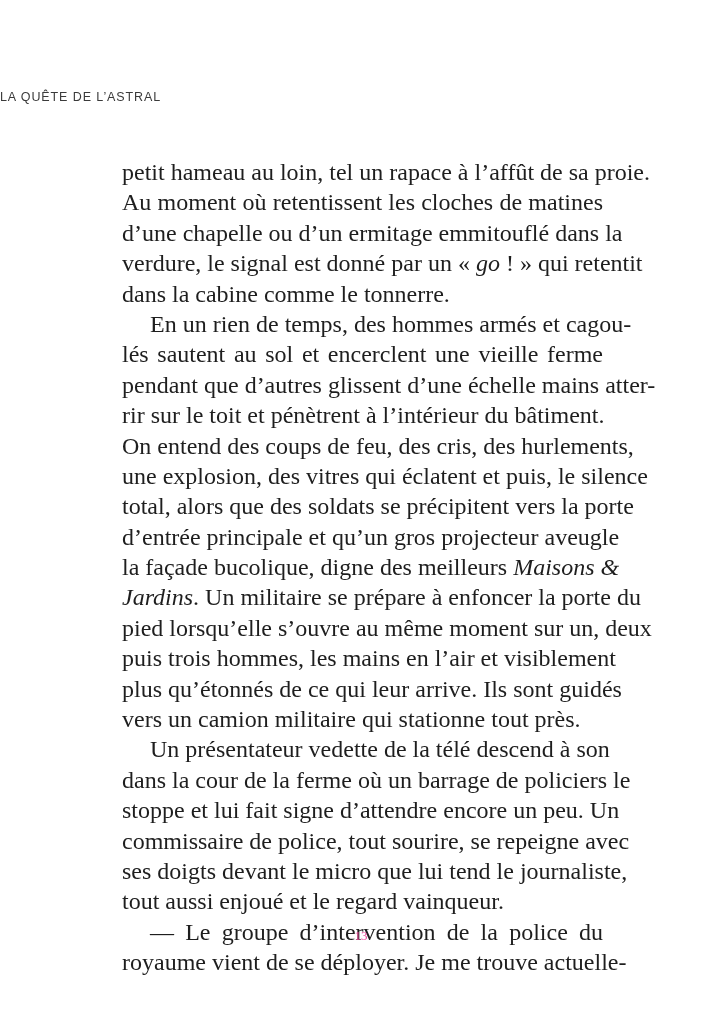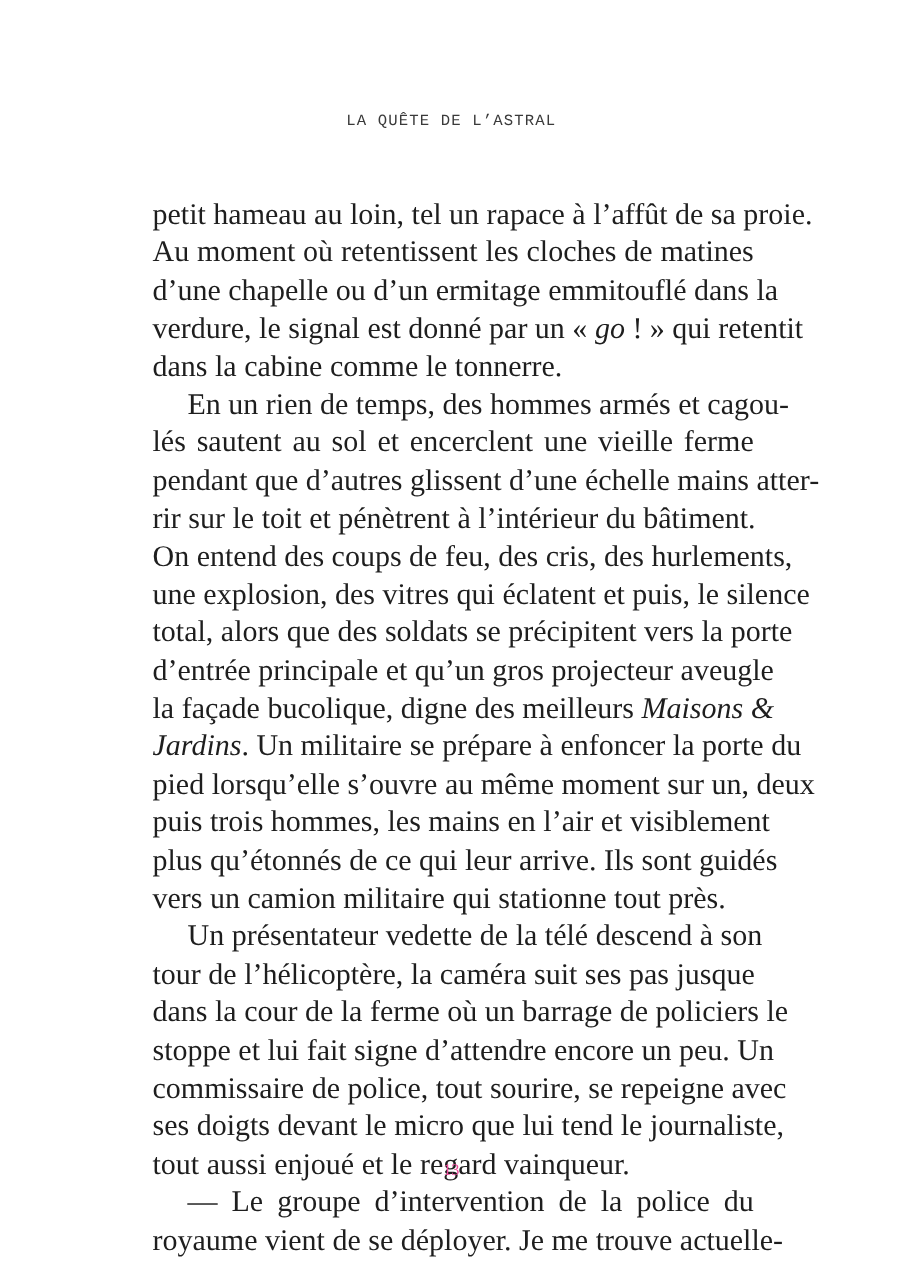--- a/index.html
+++ b/index.html
@@ -13,22 +13,21 @@
       position: relative;
       overflow: hidden;
       font-family: "DejaVu Serif", "Liberation Serif", serif;
       color: #1e1e1e;
     }
     .running-head {
       position: absolute;
       top: 90px;
       left: 0;
       width: 722px;
-      text-align: center;
-      font-family: Liberation Mono, monospace;
+      font-family: Liberation Sans, sans-serif;
       font-size: 12.5px;
       letter-spacing: 0.9px;
       color: #3a3a3a;
     }
     .text-block {
       position: absolute;
       top: 157px;
       left: 122px;
       width: 481px;
     }
@@ -86,21 +85,20 @@
       <span class="line">d’entrée principale et qu’un gros projecteur aveugle</span>
       <span class="line"><span>la façade bucolique, digne des meilleurs </span><span class="it">Maisons &amp;</span></span>
       <span class="line"><span class="it">Jardins</span><span>. Un militaire se prépare à enfoncer la porte du</span></span>
       <span class="line">pied lorsqu’elle s’ouvre au même moment sur un, deux</span>
       <span class="line">puis trois hommes, les mains en l’air et visiblement</span>
       <span class="line">plus qu’étonnés de ce qui leur arrive. Ils sont guidés</span>
       <span class="line last">vers un camion militaire qui stationne tout près.</span>
     </div>
     <div>
       <span class="line indent">Un présentateur vedette de la télé descend à son</span>
-      <span class="line">tour de l’hélicoptère, la caméra suit ses pas jusque</span>
       <span class="line">dans la cour de la ferme où un barrage de policiers le</span>
       <span class="line">stoppe et lui fait signe d’attendre encore un peu. Un</span>
       <span class="line">commissaire de police, tout sourire, se repeigne avec</span>
       <span class="line">ses doigts devant le micro que lui tend le journaliste,</span>
       <span class="line last">tout aussi enjoué et le regard vainqueur.</span>
     </div>
     <div>
       <span class="line indent">— Le groupe d’intervention de la police du</span>
       <span class="line">royaume vient de se déployer. Je me trouve actuelle-</span>
     </div>

